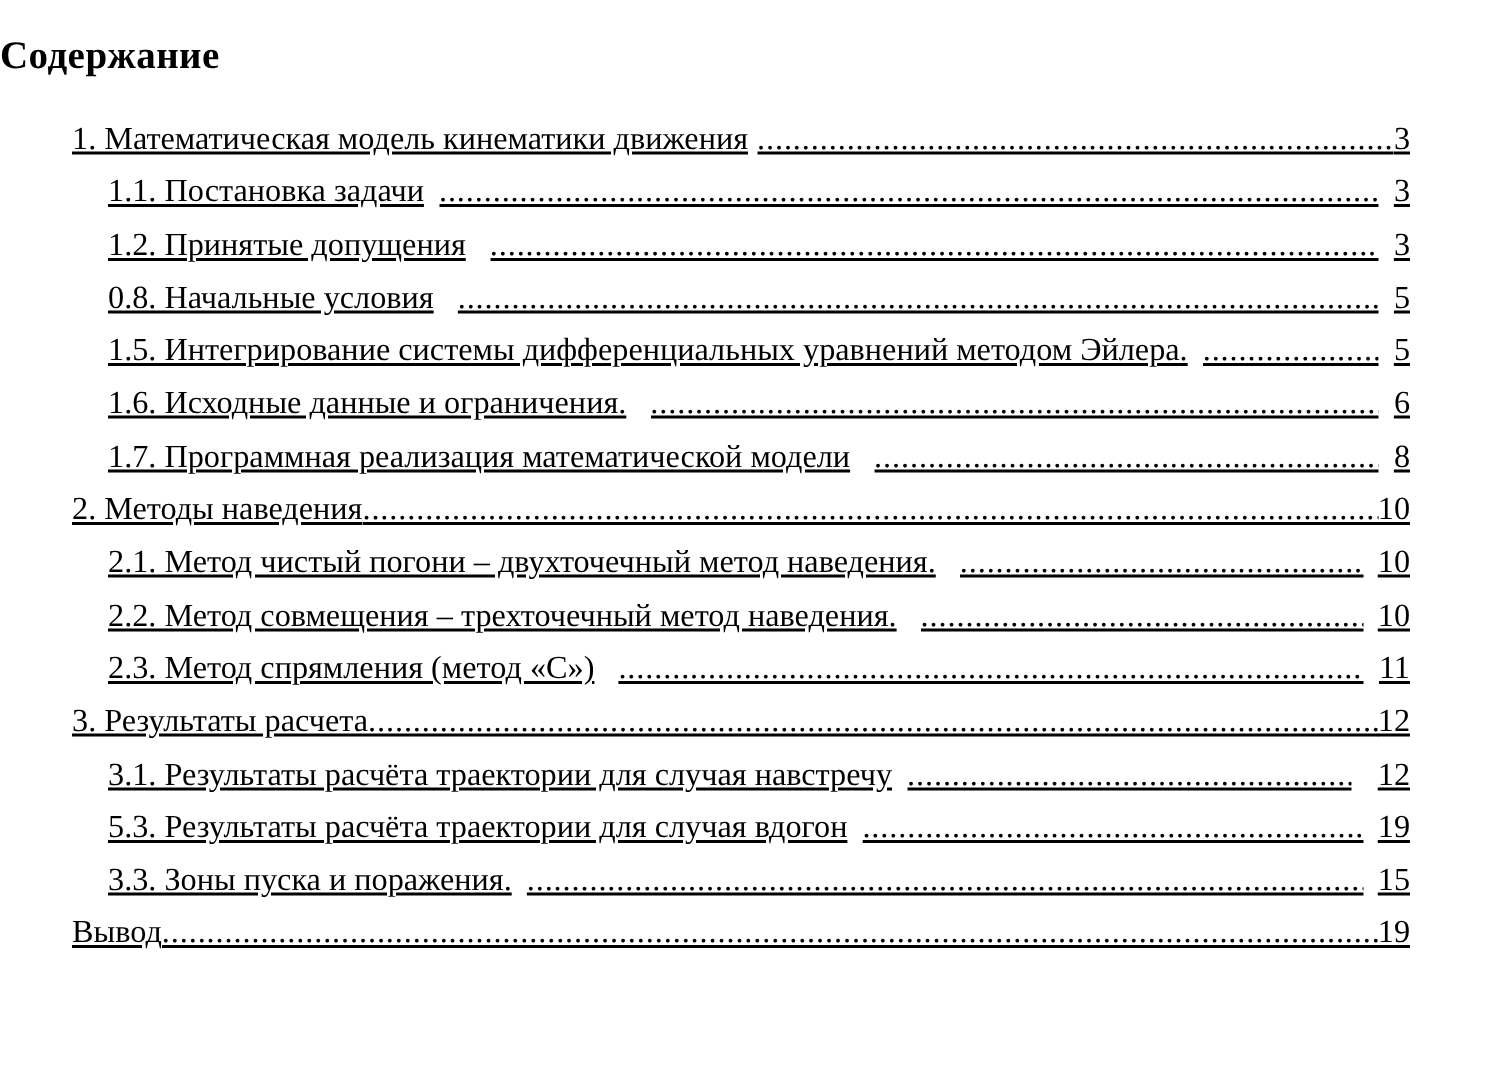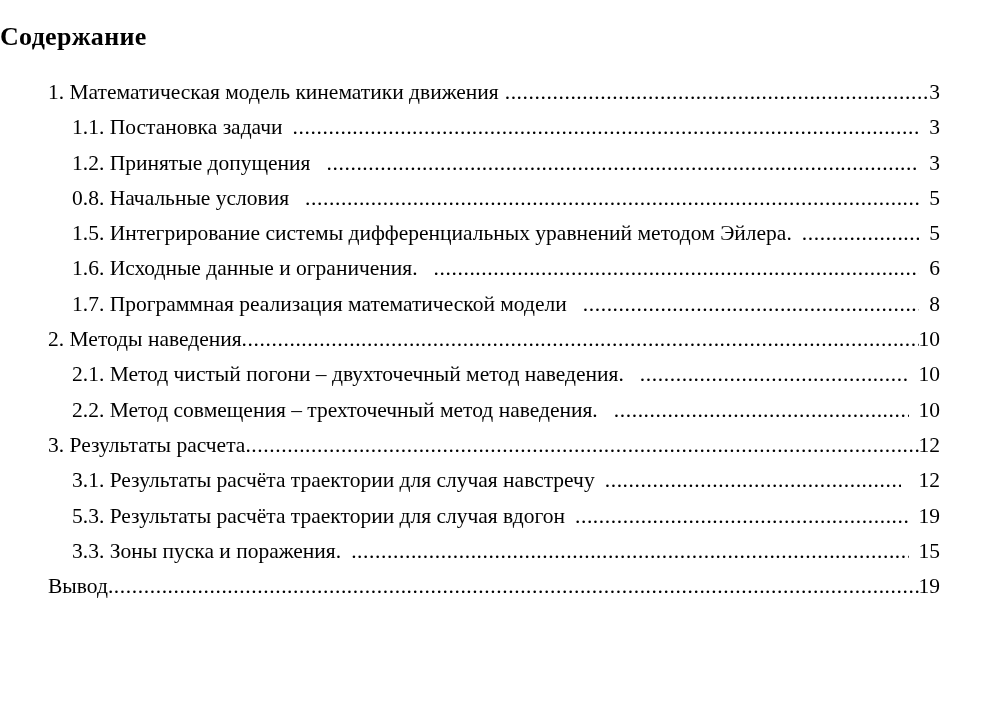--- a/index.html
+++ b/index.html
@@ -30,20 +30,21 @@
   .toc-list {
     margin: 21px 60px 0 48px;
     font-size: 21.5px;
   }
   .toc-row {
     display: flex;
     align-items: flex-end;
     height: 35.3px;
     line-height: 35.3px;
     white-space: nowrap;
+    text-decoration: underline;
   }
   .toc-row.level-2 {
     padding-left: 24px;
     gap: 10px;
   }
   .toc-label {
     flex: 0 0 auto;
   }
   .toc-label.sp {
     padding-right: 6px;
@@ -113,20 +114,25 @@
       <div class="toc-row level-2">
         <span class="toc-label sp">2.1. Метод чистый погони – двухточечный метод наведения.</span>
         <span class="toc-dots"></span>
         <span class="toc-page">10</span>
       </div>
       <div class="toc-row level-2">
         <span class="toc-label sp">2.2. Метод совмещения – трехточечный метод наведения.</span>
         <span class="toc-dots"></span>
         <span class="toc-page">10</span>
       </div>
+      <div class="toc-row level-2">
+        <span class="toc-label sp">2.3. Метод спрямления (метод «С»)</span>
+        <span class="toc-dots"></span>
+        <span class="toc-page">11</span>
+      </div>
       <div class="toc-row level-1">
         <span class="toc-label">3. Результаты расчета</span>
         <span class="toc-dots"></span>
         <span class="toc-page">12</span>
       </div>
       <div class="toc-row level-2">
         <span class="toc-label">3.1. Результаты расчёта траектории для случая навстречу</span>
         <span class="toc-dots"></span>
         <span class="toc-page gap">12</span>
       </div>

